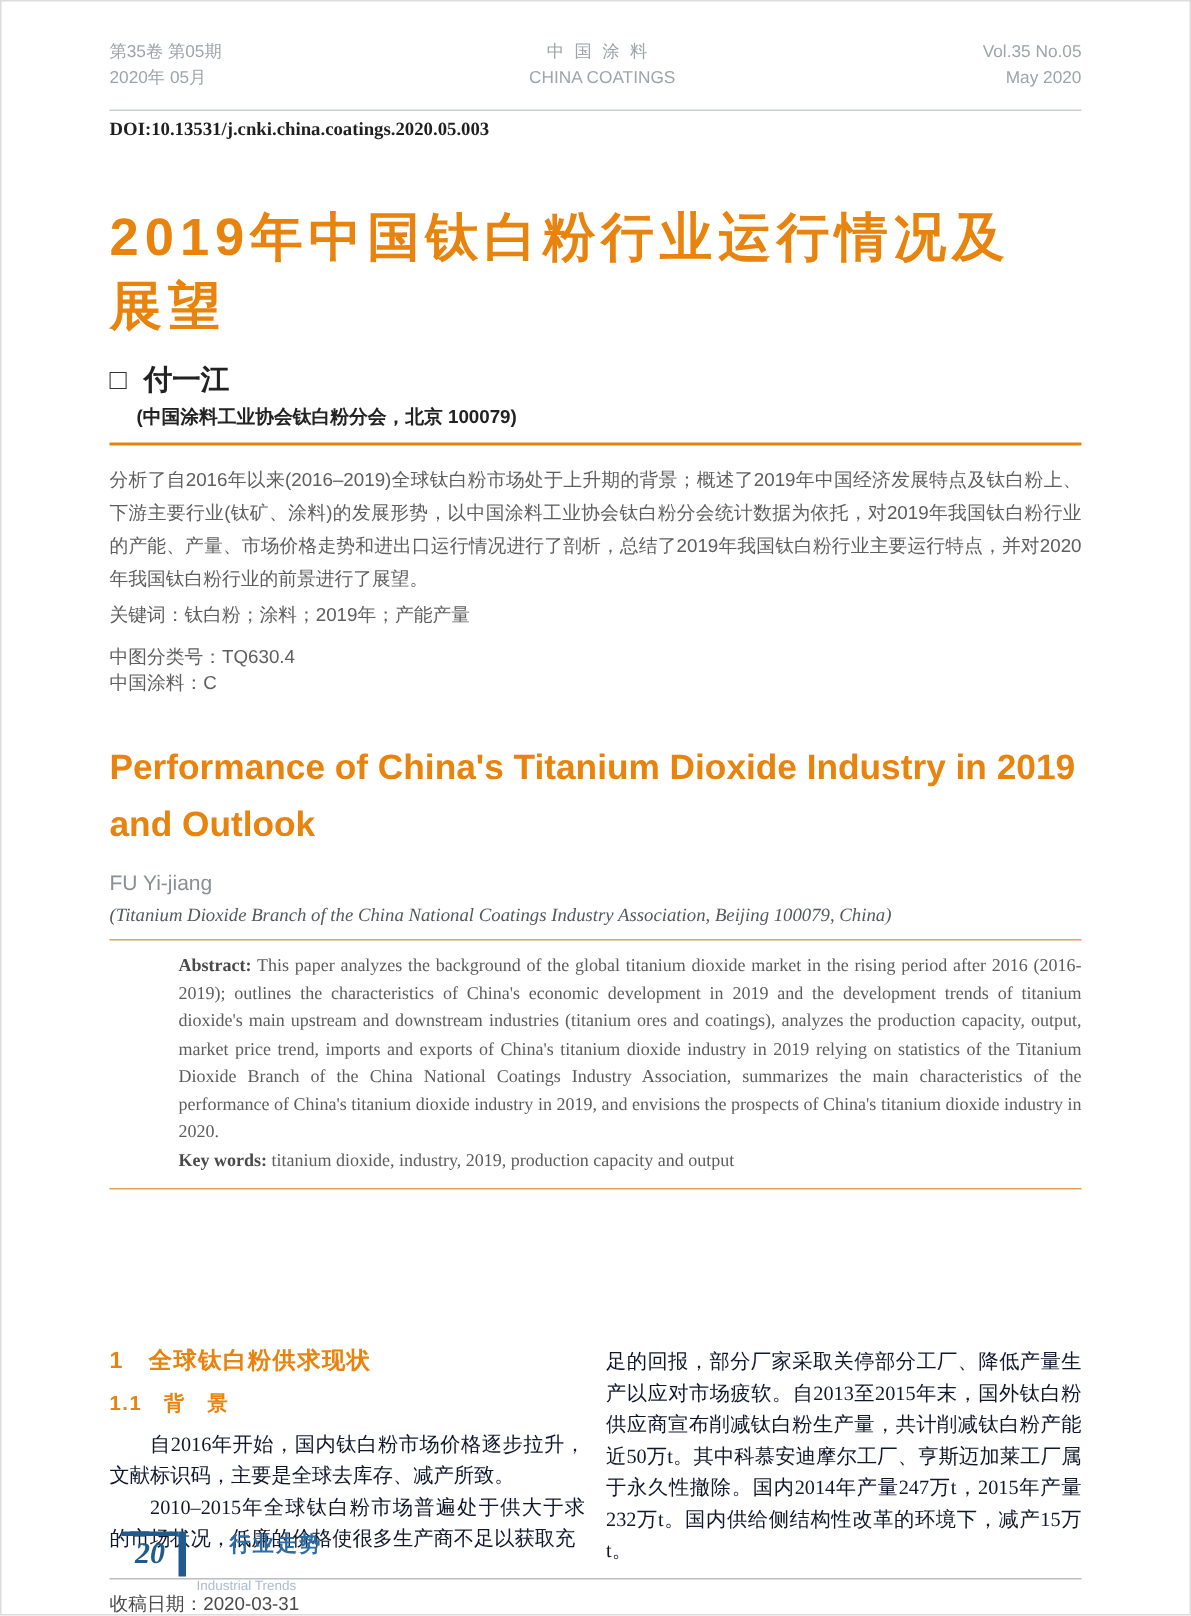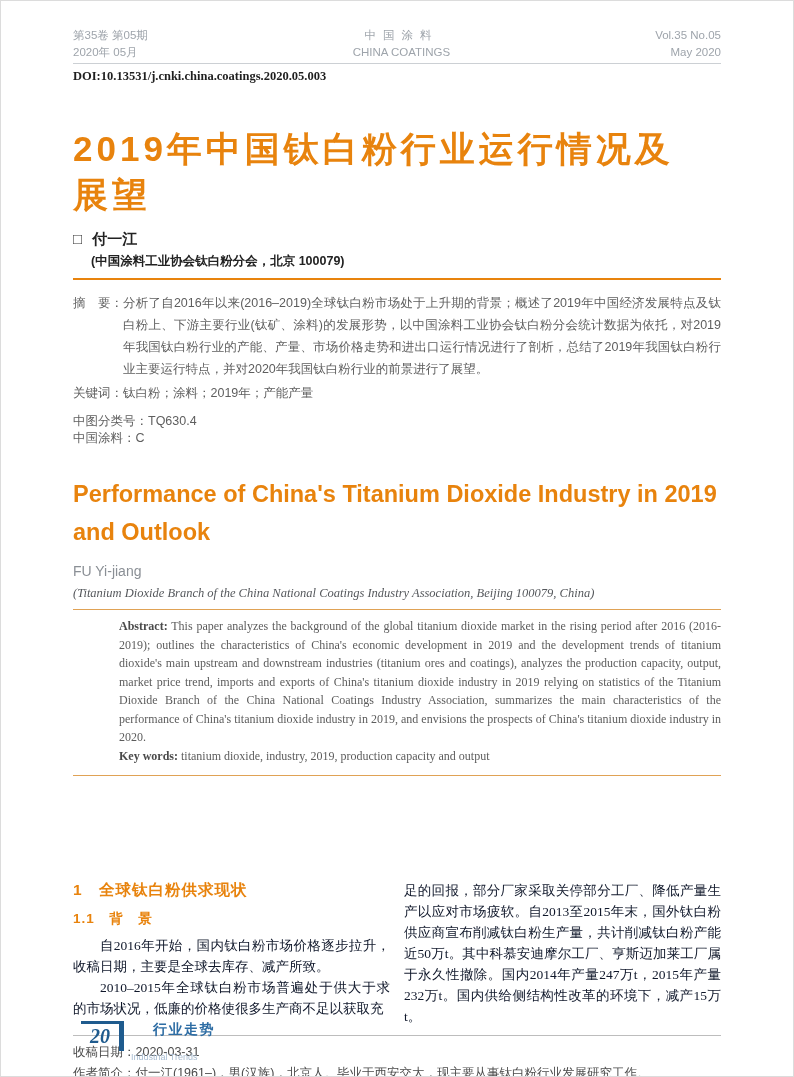--- a/index.html
+++ b/index.html
@@ -11,39 +11,39 @@
     position:relative;
     font-family:"Liberation Sans", sans-serif;
     overflow:hidden;
   }
   .page { padding:26px 72px 0 72px; }
 
   
   .journal-header {
     display:flex; justify-content:space-between; align-items:flex-start;
     color:#9ea4ab; font-size:11.5px; line-height:17px;
-    padding-bottom:2px; border-bottom:1px solid #ccd0d4;
+    padding-bottom:12px; border-bottom:1px solid #ccd0d4;
   }
   .jh-left { text-align:left; }
   .jh-center { text-align:center; }
   .jh-center .cn { letter-spacing:7px; }
   .jh-right { text-align:right; }
   .doi {
     margin-top:5px;
     font-family:"Liberation Serif", serif;
     font-weight:bold; font-size:12.5px; color:#1f1f1f;
   }
 
   
   .title-cn {
     margin-top:42px;
     color:#E8830D; font-size:35px; font-weight:bold;
     letter-spacing:4px; line-height:1.3;
   }
-  .author-line { margin-top:13px; font-size:15px; font-weight:bold; color:#222; }
+  .author-line { margin-top:13px; font-size:19px; font-weight:bold; color:#222; }
   .author-line .marker { font-weight:normal; margin-right:6px; color:#333; }
   .affil-cn { margin-top:4px; margin-left:18px; font-size:12.5px; font-weight:bold; color:#222; }
   .divider-orange { margin-top:8px; border-top:2.5px solid #E8830D; }
 
   
   .abstract-cn { margin-top:12px; display:flex; font-size:12.5px; color:#5e5e5e; line-height:22px; }
   .abstract-cn .label { white-space:pre; }
   .abstract-cn .text { flex:1; text-align:justify; }
   .keywords-cn { margin-top:2px; font-size:12.5px; color:#5e5e5e; line-height:22px; }
   .class-row { margin-top:9px; display:flex; justify-content:space-between; font-size:12.5px; color:#5e5e5e;flex-direction:column; }
@@ -124,21 +124,20 @@
 
   <div class="author-line">
     <span class="marker">□</span>
     <span>付一江</span>
   </div>
   <div class="affil-cn">(中国涂料工业协会钛白粉分会，北京 100079)</div>
 
   <div class="divider-orange"></div>
 
   <div class="abstract-cn">
-    <span class="label">摘　要：</span>
     <span class="text">分析了自2016年以来(2016–2019)全球钛白粉市场处于上升期的背景；概述了2019年中国经济发展特点及钛白粉上、下游主要行业(钛矿、涂料)的发展形势，以中国涂料工业协会钛白粉分会统计数据为依托，对2019年我国钛白粉行业的产能、产量、市场价格走势和进出口运行情况进行了剖析，总结了2019年我国钛白粉行业主要运行特点，并对2020年我国钛白粉行业的前景进行了展望。</span>
   </div>
   <div class="keywords-cn">
     <span>关键词：</span><span>钛白粉；涂料；2019年；产能产量</span>
   </div>
   <div class="class-row">
     <span><span>中图分类号：</span><span>TQ630.4</span></span>
     <span><span>中国涂料：</span><span>C</span></span>
   </div>
 
@@ -155,21 +154,21 @@
     </div>
     <div class="keywords-en">
       <b>Key words:</b><span> titanium dioxide, industry, 2019, production capacity and output</span>
     </div>
   </div>
 
   <div class="columns">
     <div class="col">
       <div class="sec-h1">1　全球钛白粉供求现状</div>
       <div class="sec-h2">1.1　背　景</div>
-      <p class="body-para indent">自2016年开始，国内钛白粉市场价格逐步拉升，收稿日期，主要是全球去库存、减产所致。</p>
+      <p class="body-para indent">自2016年开始，国内钛白粉市场价格逐步拉升，文献标识码，主要是全球去库存、减产所致。</p>
       <p class="body-para indent">2010–2015年全球钛白粉市场普遍处于供大于求的市场状况，低廉的价格使很多生产商不足以获取充</p>
     </div>
     <div class="col">
       <p class="body-para">足的回报，部分厂家采取关停部分工厂、降低产量生产以应对市场疲软。自2013至2015年末，国外钛白粉供应商宣布削减钛白粉生产量，共计削减钛白粉产能近50万t。其中科慕安迪摩尔工厂、亨斯迈加莱工厂属于永久性撤除。国内2014年产量247万t，2015年产量232万t。国内供给侧结构性改革的环境下，减产15万t。</p>
     </div>
   </div>
 
   <div class="footnote-block">
     <div>
       <span>收稿日期：</span><span>2020-03-31</span>

